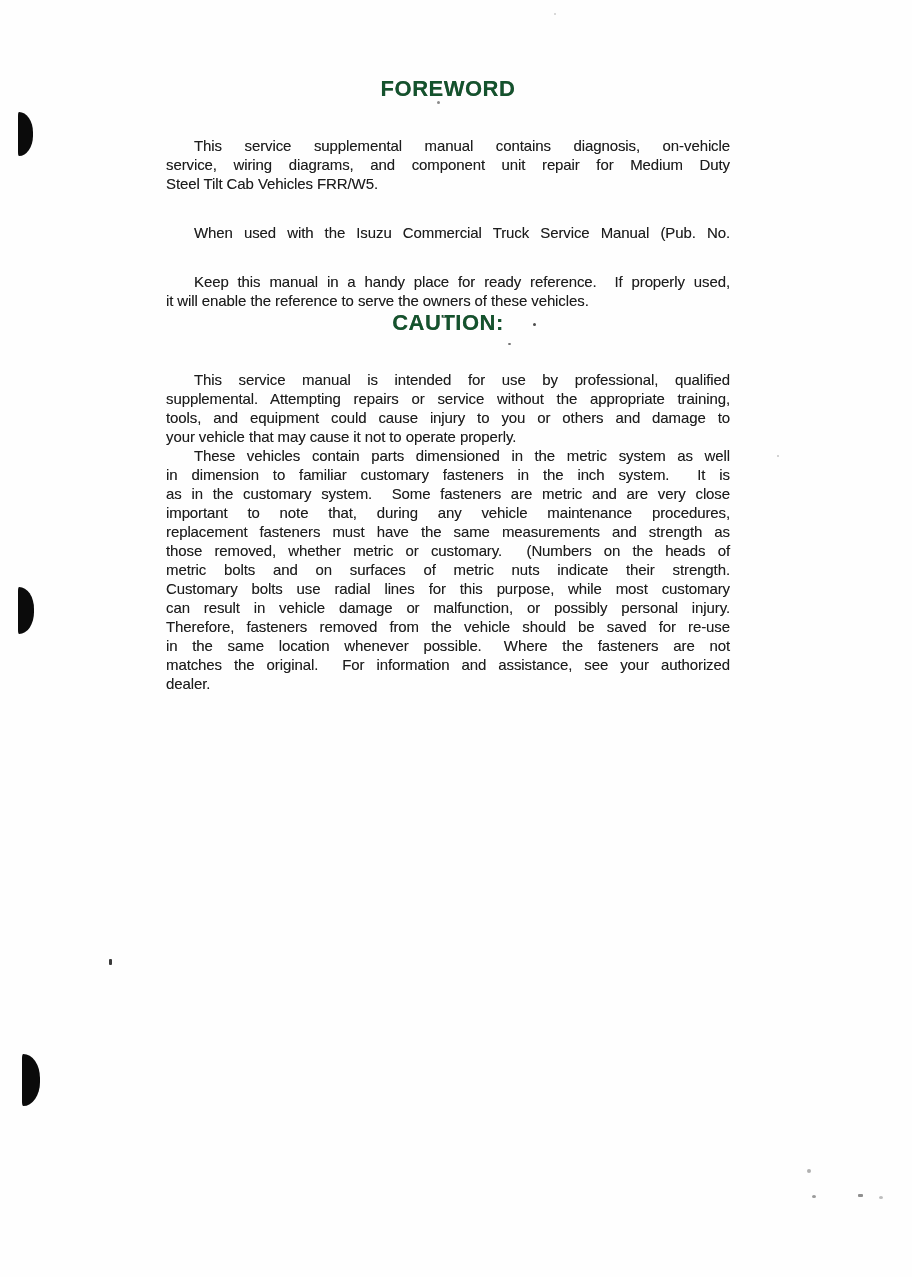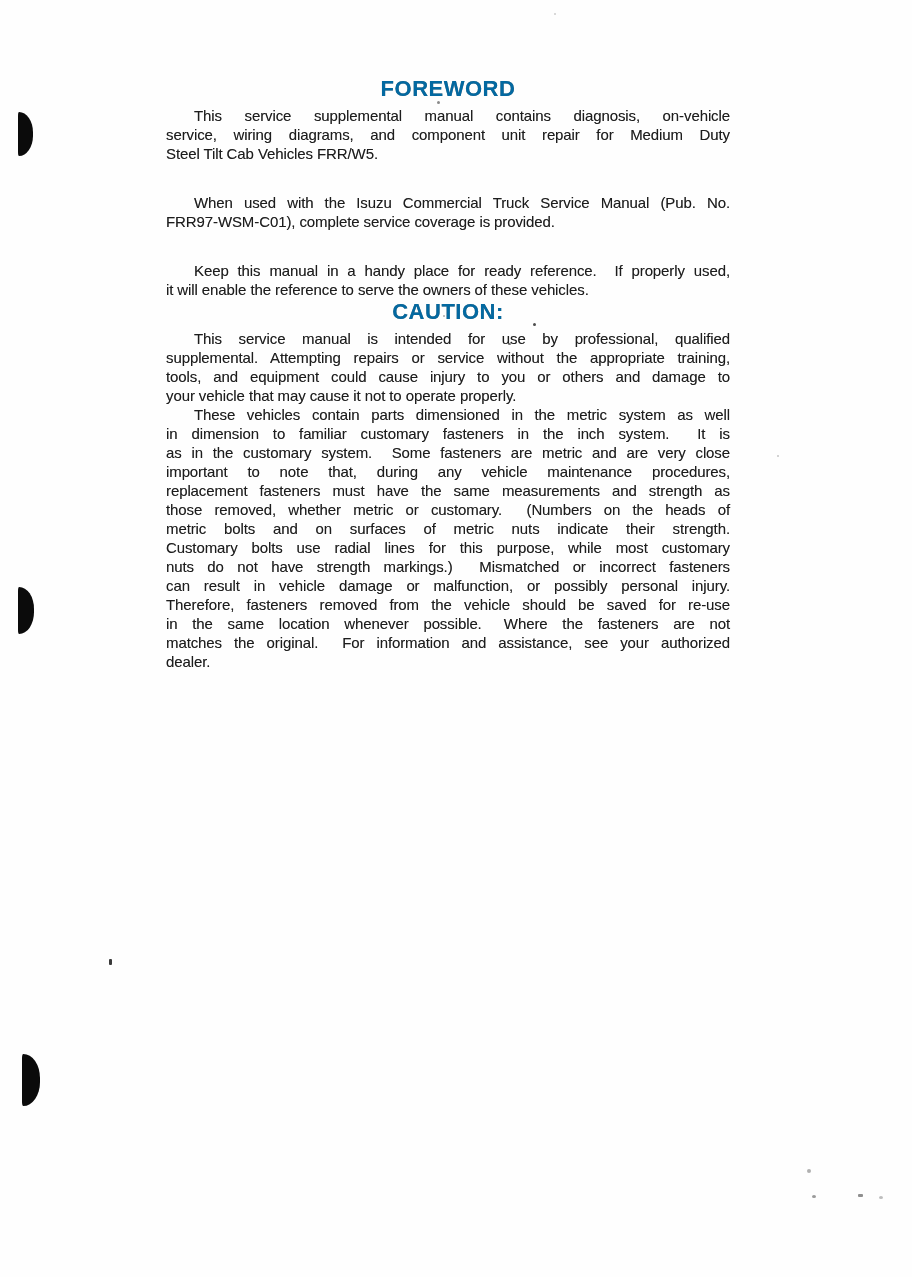--- a/index.html
+++ b/index.html
@@ -22,32 +22,32 @@
     top: 0;
     width: 564px;
     display: flow-root;
   }
   .heading {
     font-size: 22px;
     font-weight: 700;
     letter-spacing: 0.5px;
     line-height: 26px;
     text-align: center;
-    color: #0369a1;
+    color: #14532d;
     text-shadow: 0 0 0.6px rgba(20,20,20,0.55);
   }
   .sec-0 .heading { margin-top: 76px; }
   .sec-1 .heading { }
   .para {
     font-size: 15px;
     line-height: 19px;
     letter-spacing: -0.1px;
     text-shadow: 0 0 0.5px rgba(40,40,40,0.45);
   }
-  .heading + .para { margin-top: 4px; }
+  .heading + .para { margin-top: 34px; }
   .sec-0 .para + .para { margin-top: 30px; }
   .ln {
     text-align: justify;
     text-align-last: justify;
     white-space: pre-wrap;
   }
   .ln-last { text-align-last: left; }
   .ln-first { text-indent: 28px; }
   .binding-mark {
     position: absolute;
@@ -74,21 +74,20 @@
   <div class="doc" id="doc">
       <section class="sec sec-0">
         <div class="heading">FOREWORD</div>
         <div class="para">
           <div class="ln ln-first">This  service  supplemental  manual  contains  diagnosis,  on-vehicle</div>
           <div class="ln">service, wiring diagrams, and component unit repair for Medium Duty</div>
           <div class="ln ln-last">Steel Tilt Cab Vehicles FRR/W5.</div>
         </div>
         <div class="para">
           <div class="ln ln-first">When used with the Isuzu Commercial Truck Service Manual (Pub. No.</div>
-          <div class="ln ln-last">FRR97-WSM-C01), complete service coverage is provided.</div>
         </div>
         <div class="para">
           <div class="ln ln-first">Keep this manual in a handy place for ready reference.  If properly used,</div>
           <div class="ln ln-last">it will enable the reference to serve the owners of these vehicles.</div>
         </div>
       </section>
       <section class="sec sec-1">
         <div class="heading">CAUTION:</div>
         <div class="para">
           <div class="ln ln-first">This  service  manual  is  intended  for  use  by  professional,  qualified</div>
@@ -98,21 +97,20 @@
         </div>
         <div class="para">
           <div class="ln ln-first">These vehicles contain parts dimensioned in the metric system as well</div>
           <div class="ln">in dimension to familiar customary fasteners in the inch system.  It is</div>
           <div class="ln">as in the customary system.  Some fasteners are metric and are very close</div>
           <div class="ln">important  to  note  that,  during  any  vehicle  maintenance  procedures,</div>
           <div class="ln">replacement fasteners must have the same measurements and strength as</div>
           <div class="ln">those removed, whether metric or customary.  (Numbers on the heads of</div>
           <div class="ln">metric  bolts  and  on  surfaces  of  metric  nuts  indicate  their  strength.</div>
           <div class="ln">Customary bolts use radial lines for this purpose, while most customary</div>
-          <div class="ln">nuts do not have strength markings.)  Mismatched or incorrect fasteners</div>
           <div class="ln">can result in vehicle damage or malfunction, or possibly personal injury.</div>
           <div class="ln">Therefore, fasteners removed from the vehicle should be saved for re-use</div>
           <div class="ln">in  the  same  location  whenever  possible.   Where  the  fasteners  are  not</div>
           <div class="ln">matches the original.  For information and assistance, see your authorized</div>
           <div class="ln ln-last">dealer.</div>
         </div>
       </section>
     </div>
 
   <span class="speck" style="left:437px;top:101px;width:3px;height:3px;background:#8a8a8a;"></span>

